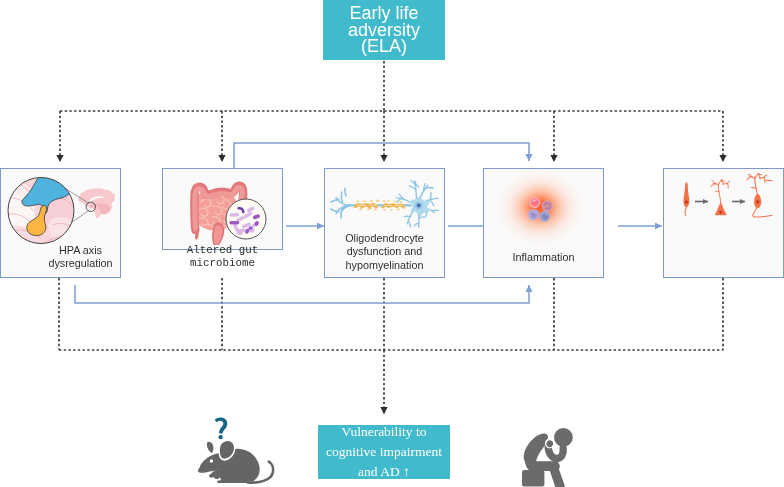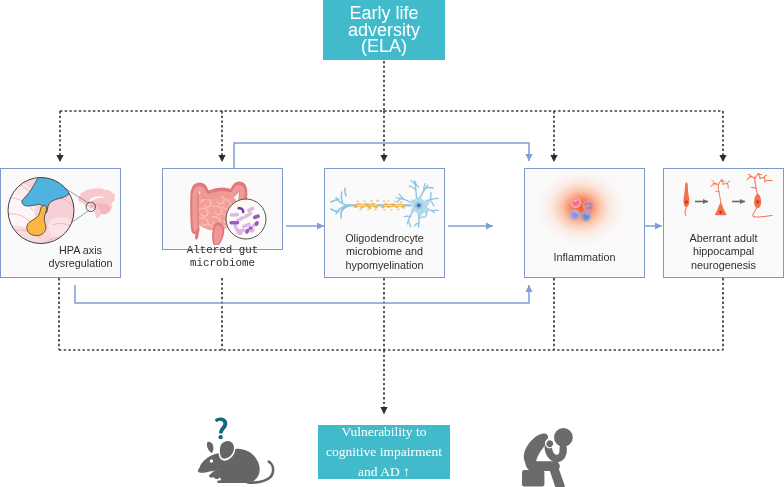--- a/index.html
+++ b/index.html
@@ -402,25 +402,25 @@
         </g>
         <g fill="#fbe0b0" opacity="0.85">
           <rect x="29" y="30.8" width="9" height="1.2" rx="0.6"></rect>
           <rect x="42" y="30.6" width="7" height="1.2" rx="0.6"></rect>
           <rect x="56" y="30.9" width="8" height="1.2" rx="0.6"></rect>
           <rect x="67" y="30.7" width="7" height="1.2" rx="0.6"></rect>
         </g>
       </g>
     </svg>
     <div class="vlabel" style="top:63px;">Oligodendrocyte
-microbiome and
+dysfunction and
 hypomyelination</div>
   </div>
 
-  <div class="vbox" style="left:524px;top:168px;width:121px;height:110px;">
+  <div class="vbox" style="left:483px;top:168px;width:121px;height:110px;">
     <svg class="art" style="left:0px;top:0px;width:119px;height:108px;" viewBox="0 0 119 108">
       <defs>
         <radialGradient id="inflGlow" cx="0.5" cy="0.5" r="0.5">
           <stop offset="0%" stop-color="#fa4a14" stop-opacity="0.90"></stop>
           <stop offset="18%" stop-color="#fb5319" stop-opacity="0.78"></stop>
           <stop offset="40%" stop-color="#ff7f45" stop-opacity="0.45"></stop>
           <stop offset="62%" stop-color="#ffa684" stop-opacity="0.21"></stop>
           <stop offset="82%" stop-color="#ffc4ae" stop-opacity="0.08"></stop>
           <stop offset="100%" stop-color="#ffd9cb" stop-opacity="0"></stop>
         </radialGradient>
@@ -532,18 +532,15 @@
           <path d="M91.8,18 C90,17.2 88.4,16.8 86.6,17"></path>
         </g>
         <path fill="#f4724b" d="M93.9,24.4 C95.2,24.4 96.4,26.6 97.2,29.8 C98,33 97.8,36.4 96.4,38.4
              C95.6,39.6 94.6,40.2 93.7,40.2 C92.6,40.2 91.6,39.6 90.8,38.4
              C89.4,36.4 89.2,33 90,29.8 C90.8,26.6 92.2,24.4 93.9,24.4 Z"></path>
         <circle cx="93.8" cy="33.4" r="1.9" fill="#c23e1f"></circle>
         <path fill="none" stroke="#f4724b" stroke-width="1.15" stroke-linecap="round" d="M92.6,40.2 C90.8,43.2 89.2,45.6 88.4,47.6 C87.8,49.2 88.6,50.2 90.4,50.4
                  C94.8,50.8 102,49.6 110.2,48.8"></path>
       </g>
     </svg>
-    <div class="vlabel" style="top:63px;">Aberrant adult
-hippocampal
-neurogenesis</div>
   </div>
 
 </div>
 
 </body></html>

